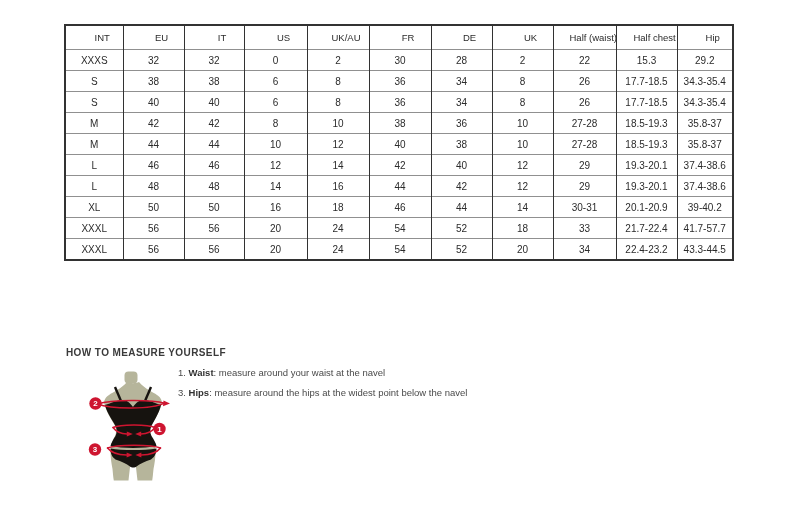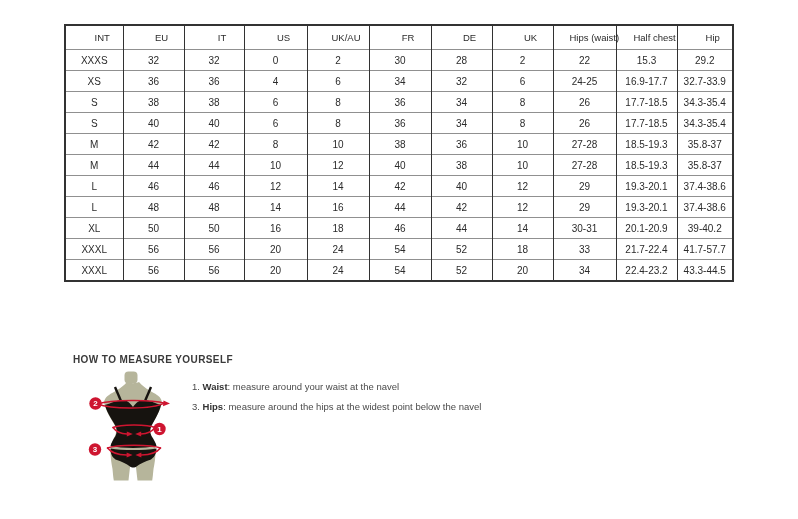--- a/index.html
+++ b/index.html
@@ -15,26 +15,26 @@
   table.size-chart th, table.size-chart td {
     border-left:1px solid #323232;
     border-top:1px solid #909090;
     text-align:center; vertical-align:middle;
     color:#2b2b2b; font-weight:400; white-space:nowrap; padding:0;
   }
   table.size-chart th { height:23px; font-size:9.5px;padding-left:16px; }
   table.size-chart td { height:20px; font-size:10px; }
 
   .measure-title {
-    position:absolute; left:66px; top:347px; margin:7px;
+    position:absolute; left:66px; top:347px; margin:0;
     font-size:10px; font-weight:700; color:#3a3a3a; letter-spacing:0.4px;
   }
   .figure { position:absolute; left:84px; top:370px; width:100px; height:112px; }
   .instructions {
-    position:absolute; left:178px; top:367px; margin:14px; padding:0;
+    position:absolute; left:178px; top:367px; margin:0; padding:0;
     list-style:none; font-size:9.5px; color:#4a4a4a;
   }
   .instructions li { margin:0 0 7.5px 0; line-height:12px; white-space:nowrap; }
   .instructions b { color:#333333; font-weight:700; }
 </style>
 </head>
 <body>
 
 <div class="page">
 
@@ -56,51 +56,38 @@
       <thead>
         <tr>
             <th>INT</th>
             <th>EU</th>
             <th>IT</th>
             <th>US</th>
             <th>UK/AU</th>
             <th>FR</th>
             <th>DE</th>
             <th>UK</th>
-            <th>Hips (waist)</th>
+            <th>Half (waist)</th>
             <th>Half chest</th>
             <th>Hip</th>
           </tr>
       </thead>
       <tbody>
           <tr>
             <td>XXXS</td>
             <td>32</td>
             <td>32</td>
             <td>0</td>
             <td>2</td>
             <td>30</td>
             <td>28</td>
             <td>2</td>
             <td>22</td>
             <td>15.3</td>
             <td>29.2</td>
-          </tr>
-          <tr>
-            <td>XS</td>
-            <td>36</td>
-            <td>36</td>
-            <td>4</td>
-            <td>6</td>
-            <td>34</td>
-            <td>32</td>
-            <td>6</td>
-            <td>24-25</td>
-            <td>16.9-17.7</td>
-            <td>32.7-33.9</td>
           </tr>
           <tr>
             <td>S</td>
             <td>38</td>
             <td>38</td>
             <td>6</td>
             <td>8</td>
             <td>36</td>
             <td>34</td>
             <td>8</td>

